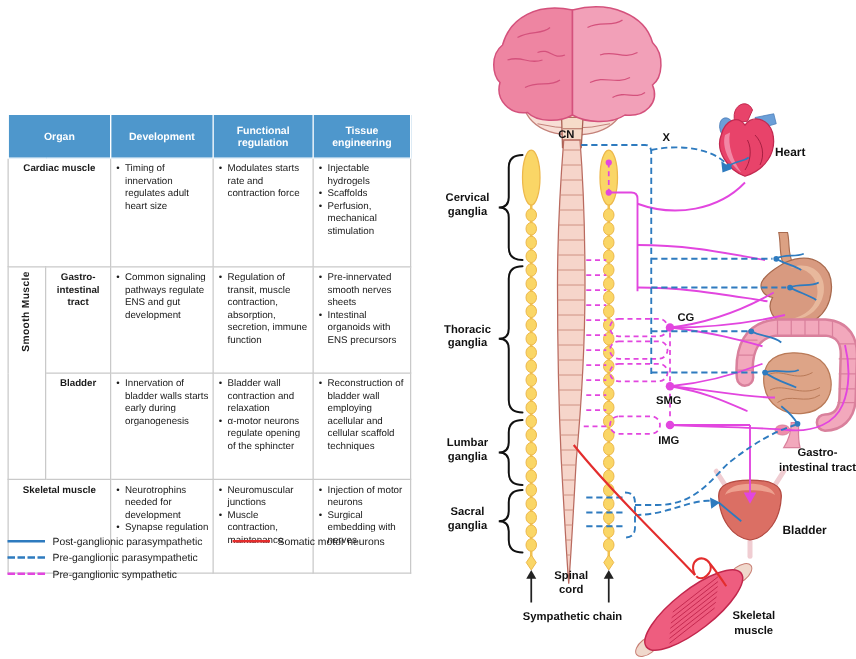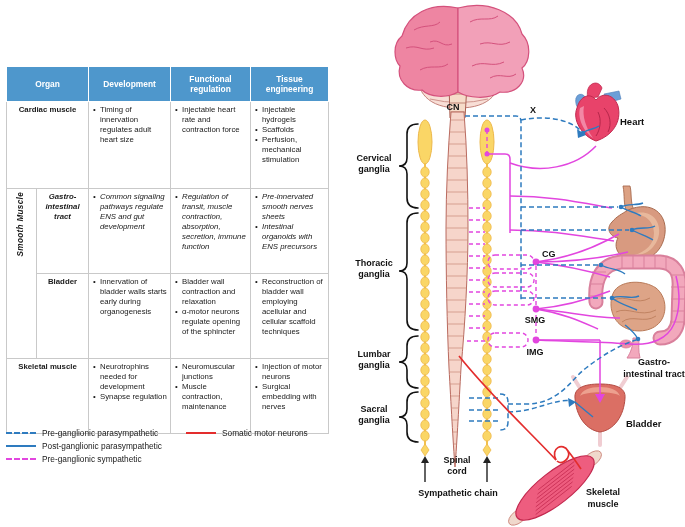--- a/index.html
+++ b/index.html
@@ -2,40 +2,40 @@
 <html><head>
 <meta charset="utf-8">
 <style>
   html,body { margin:0; padding:0; background:#ffffff; }
   #canvas {
     position:relative; width:685px; height:527px; background:#ffffff;
     font-family:"Liberation Sans", sans-serif; color:#1a1a1a; overflow:hidden;
   }
   
   .tbl-wrap { position:absolute; left:6px; top:66px; }
-  table.tbl { border-collapse:collapse; width:322px; table-layout:fixed; }
+  table.tbl { border-collapse:collapse; width:322px; table-layout:fixed;margin-top:25px; }
   table.tbl th {
     background:#4e97cc; color:#ffffff; font-weight:bold; font-size:8.4px;
     padding:4px 2px; border:1.5px solid #ffffff; line-height:1.2; height:26px;
   }
   table.tbl td {
     border:1px solid #c9c9c9; font-size:7.8px; line-height:1.28;
     padding:3px 3px; vertical-align:top; background:#ffffff;
   }
   td.organ { font-weight:bold; font-size:8.1px; text-align:center; vertical-align:middle; }
   td.rot { vertical-align:middle; text-align:center; width:30px; }
   td.rot span {
     display:inline-block; writing-mode:vertical-rl; transform:rotate(180deg);
     font-weight:bold; font-size:8.2px; white-space:nowrap; letter-spacing:0.3px;
   }
   .tbl ul { margin:0; padding:0 0 0 8px; list-style:none; }
   .tbl li { position:relative; margin:0; }
   .tbl li::before { content:"\2022"; position:absolute; left:-7px; }
   tr.r1 td { height:80px; }
-  tr.r2 td { height:78px;font-style:italic; }
+  tr.r2 td { height:78px; }
   tr.r3 td { height:78px; }
   tr.r4 td { height:68px; }
   
   .legend {
     position:absolute; left:6px; top:426px; width:336px;
     display:grid; grid-template-columns:180px 1fr; grid-template-rows:repeat(3,13px);
     grid-auto-flow:column; font-size:8.3px; align-items:center;
   }
   .lg-item { white-space:nowrap; display:flex; align-items:center; }
   .sw { display:inline-block; width:30px; height:0; margin-right:6px; flex:0 0 30px; }
@@ -75,21 +75,21 @@
       <tbody>
         <tr class="r1">
           <td colspan="2" class="organ">Cardiac muscle</td>
           <td>
               <ul>
             <li>Timing of innervation regulates adult heart size</li>
               </ul>
             </td>
           <td>
               <ul>
-            <li>Injectable heart rate and contraction force</li>
+            <li>Modulates starts rate and contraction force</li>
               </ul>
             </td>
           <td>
               <ul>
             <li>Injectable hydrogels</li>
             <li>Scaffolds</li>
             <li>Perfusion, mechanical stimulation</li>
               </ul>
             </td>
         </tr>
@@ -153,26 +153,26 @@
             <li>Surgical embedding with nerves</li>
               </ul>
             </td>
         </tr>
       </tbody>
     </table>
   </div>
 
   <div class="legend">
     <div class="lg-item">
+      <span class="sw blue-s"></span>
+      <span>Post-ganglionic parasympathetic</span>
+      </div>
+    <div class="lg-item">
       <span class="sw blue-d"></span>
       <span>Pre-ganglionic parasympathetic</span>
-      </div>
-    <div class="lg-item">
-      <span class="sw blue-s"></span>
-      <span>Post-ganglionic parasympathetic</span>
       </div>
     <div class="lg-item">
       <span class="sw mag-d"></span>
       <span>Pre-ganglionic sympathetic</span>
       </div>
     <div class="lg-item">
       <span class="sw red-s"></span>
       <span>Somatic motor neurons</span>
       </div>
     <div></div>

